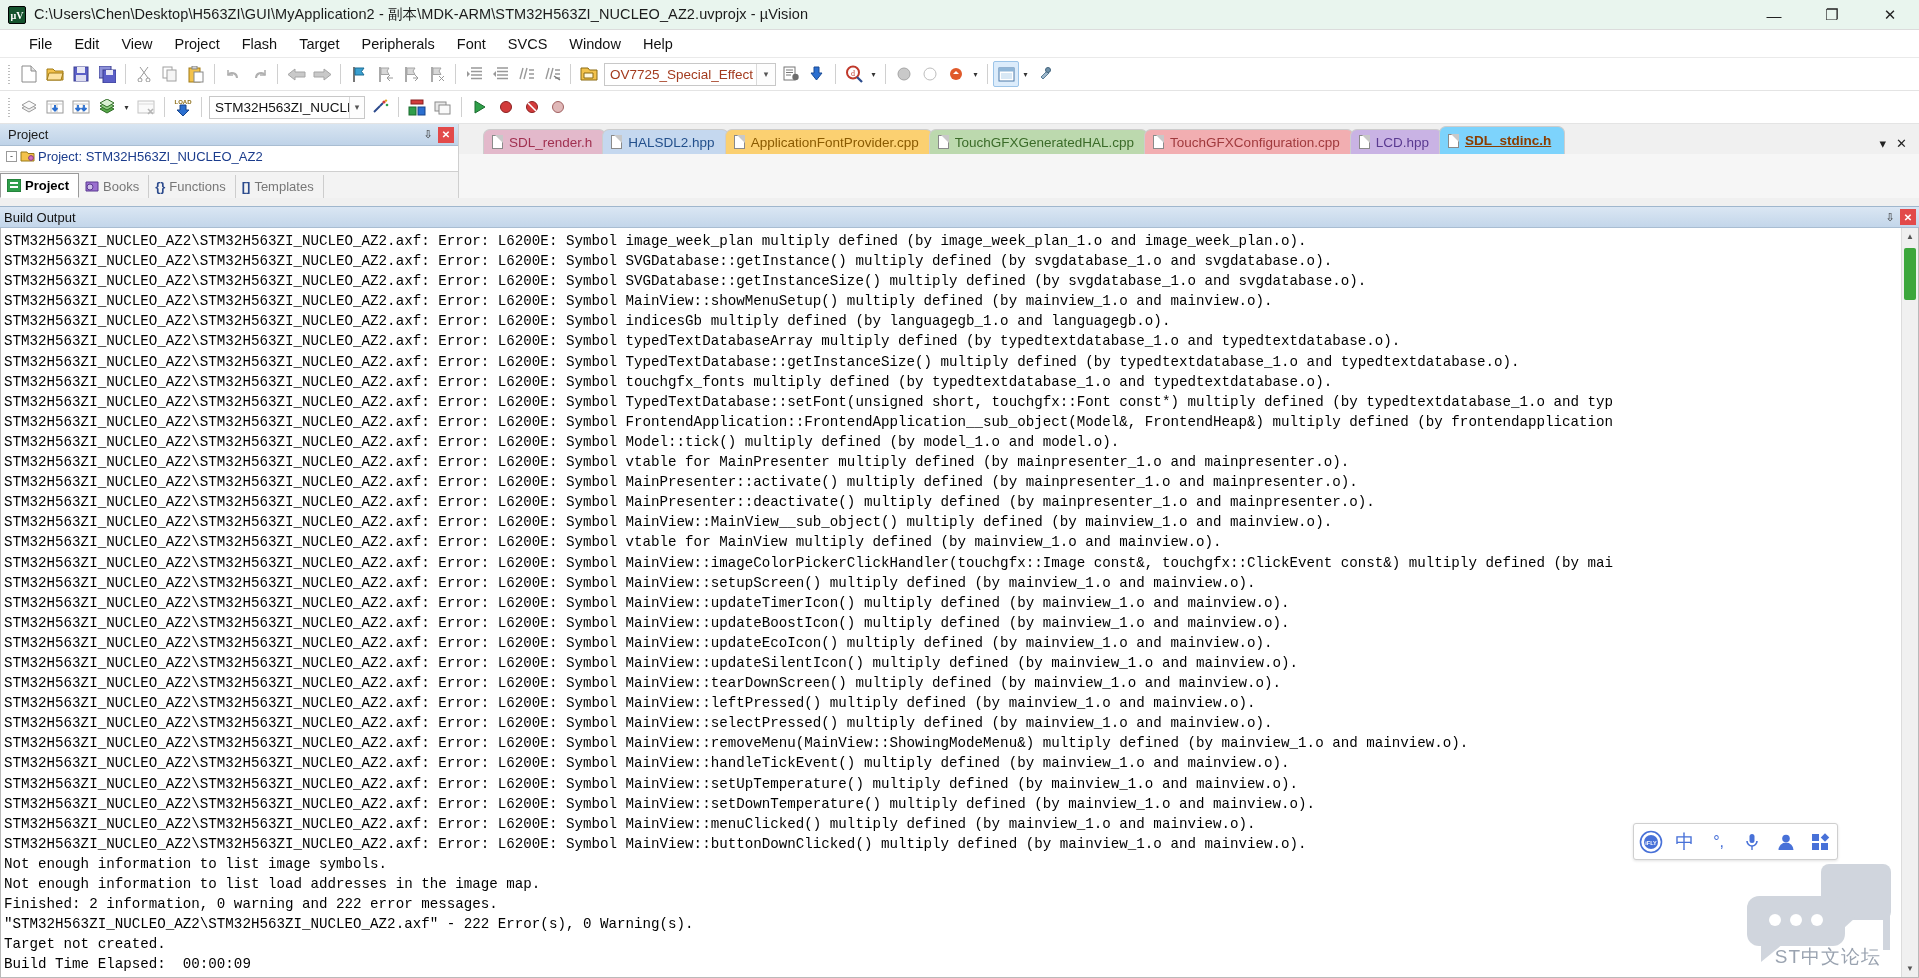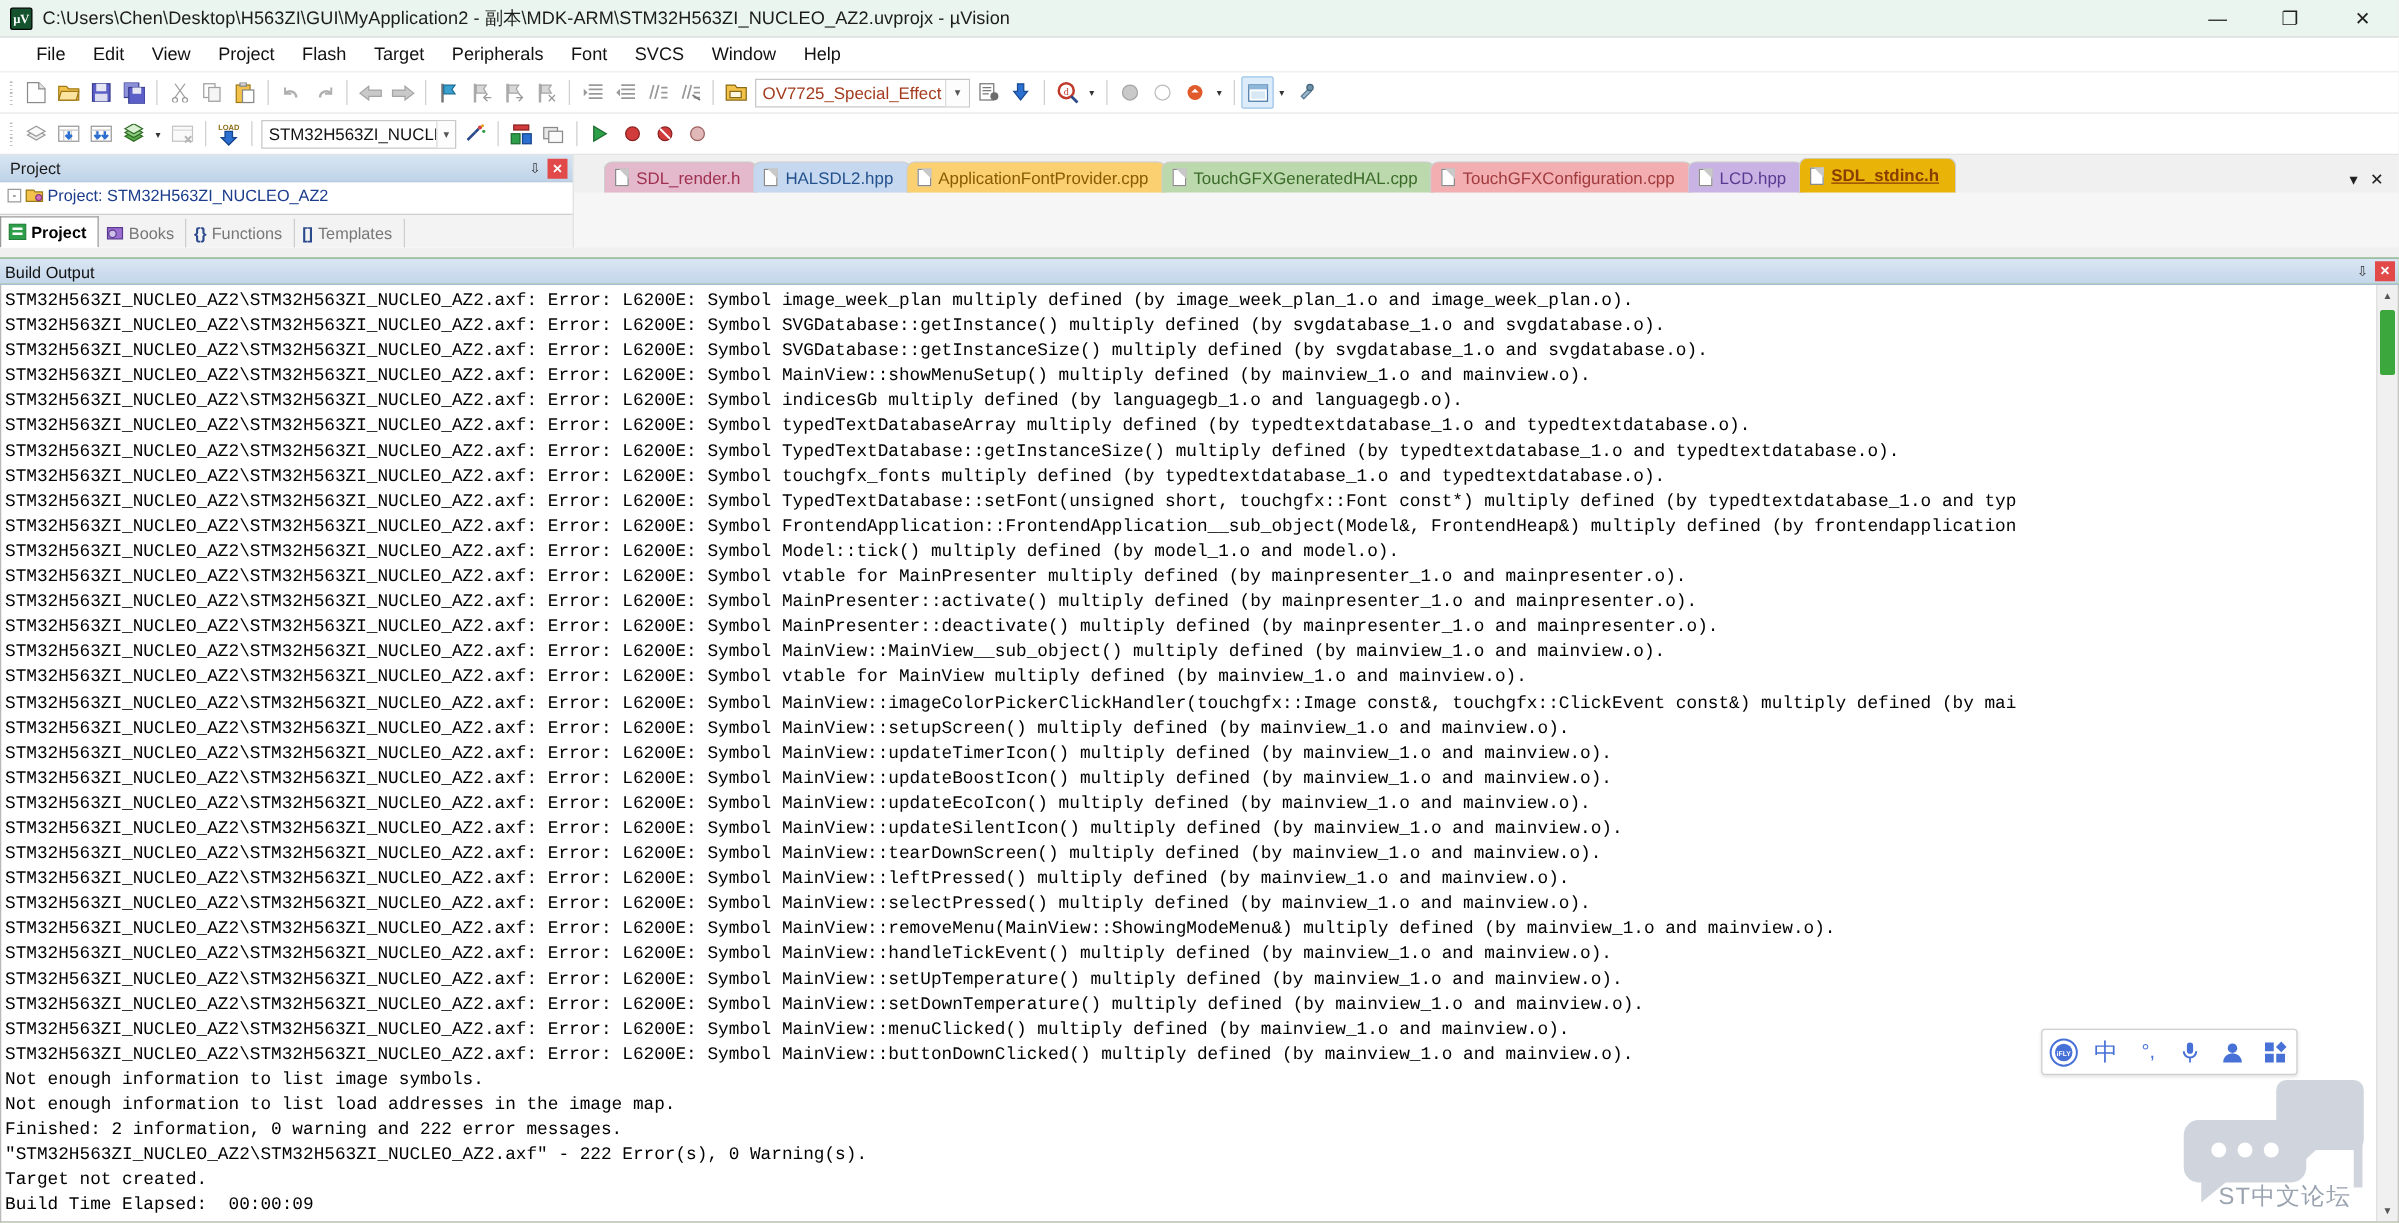--- a/index.html
+++ b/index.html
@@ -288,21 +288,21 @@
     background: #c6c6c6;
     border-radius: 4px;
   }
 
   
   .build-wrap {
     position: absolute;
     left: 0; right: 0;
     top: 206px; bottom: 0;
     display: flex; flex-direction: column;
-    background: #84cc16;
+    background: #737373;
   }
   .build-header {
     height: 22px;
     background: linear-gradient(to bottom,#dae6f3 0%, #c3d6ea 100%);
     display: flex; align-items: center;
     padding: 0 3px 0 4px;
     font-size: 13px;
     color: #101010;
     border-top: 1px solid #9fb6cd;
     border-bottom: 1px solid #a9bdd2;
@@ -771,21 +771,21 @@
         <span>TouchGFXGeneratedHAL.cpp</span>
       </div>
       <div class="dtab" style="background:#f2aeb1;color:#a03a3d;z-index:5">
         <span class="doc-ico"></span>
         <span>TouchGFXConfiguration.cpp</span>
       </div>
       <div class="dtab" style="background:#c9b3e4;color:#5a3a91;z-index:6">
         <span class="doc-ico"></span>
         <span>LCD.hpp</span>
       </div>
-      <div class="dtab active" style="background:#eab308;color:#8a3d00;z-index:9">
+      <div class="dtab active" style="background:#7dd3fc;color:#8a3d00;z-index:9">
         <span class="doc-ico"></span>
         <span style="text-decoration:underline">SDL_stdinc.h</span>
       </div>
       <div class="tabs-right">
         <span>▾</span>
         <span>✕</span>
       </div>
     </div>
 
   </div>

